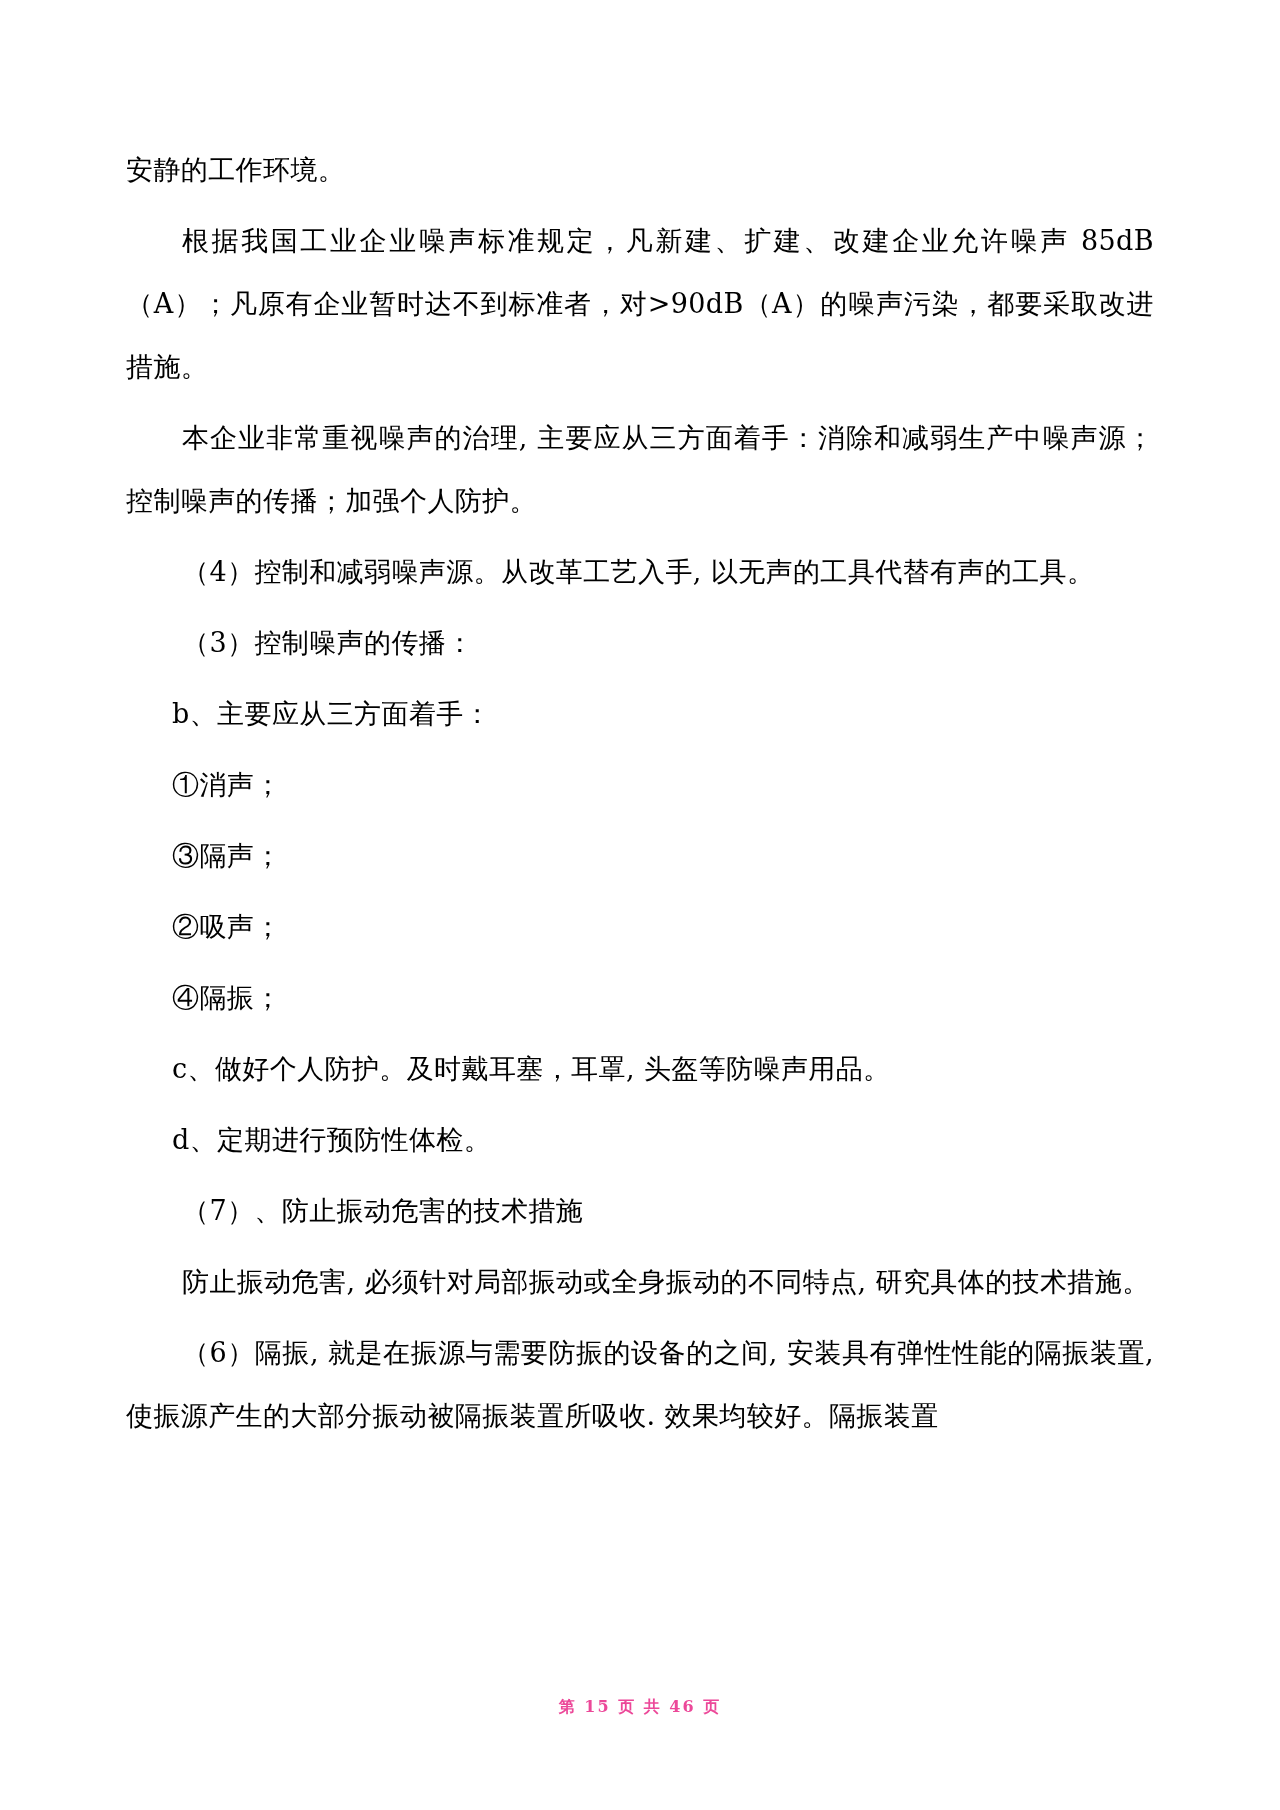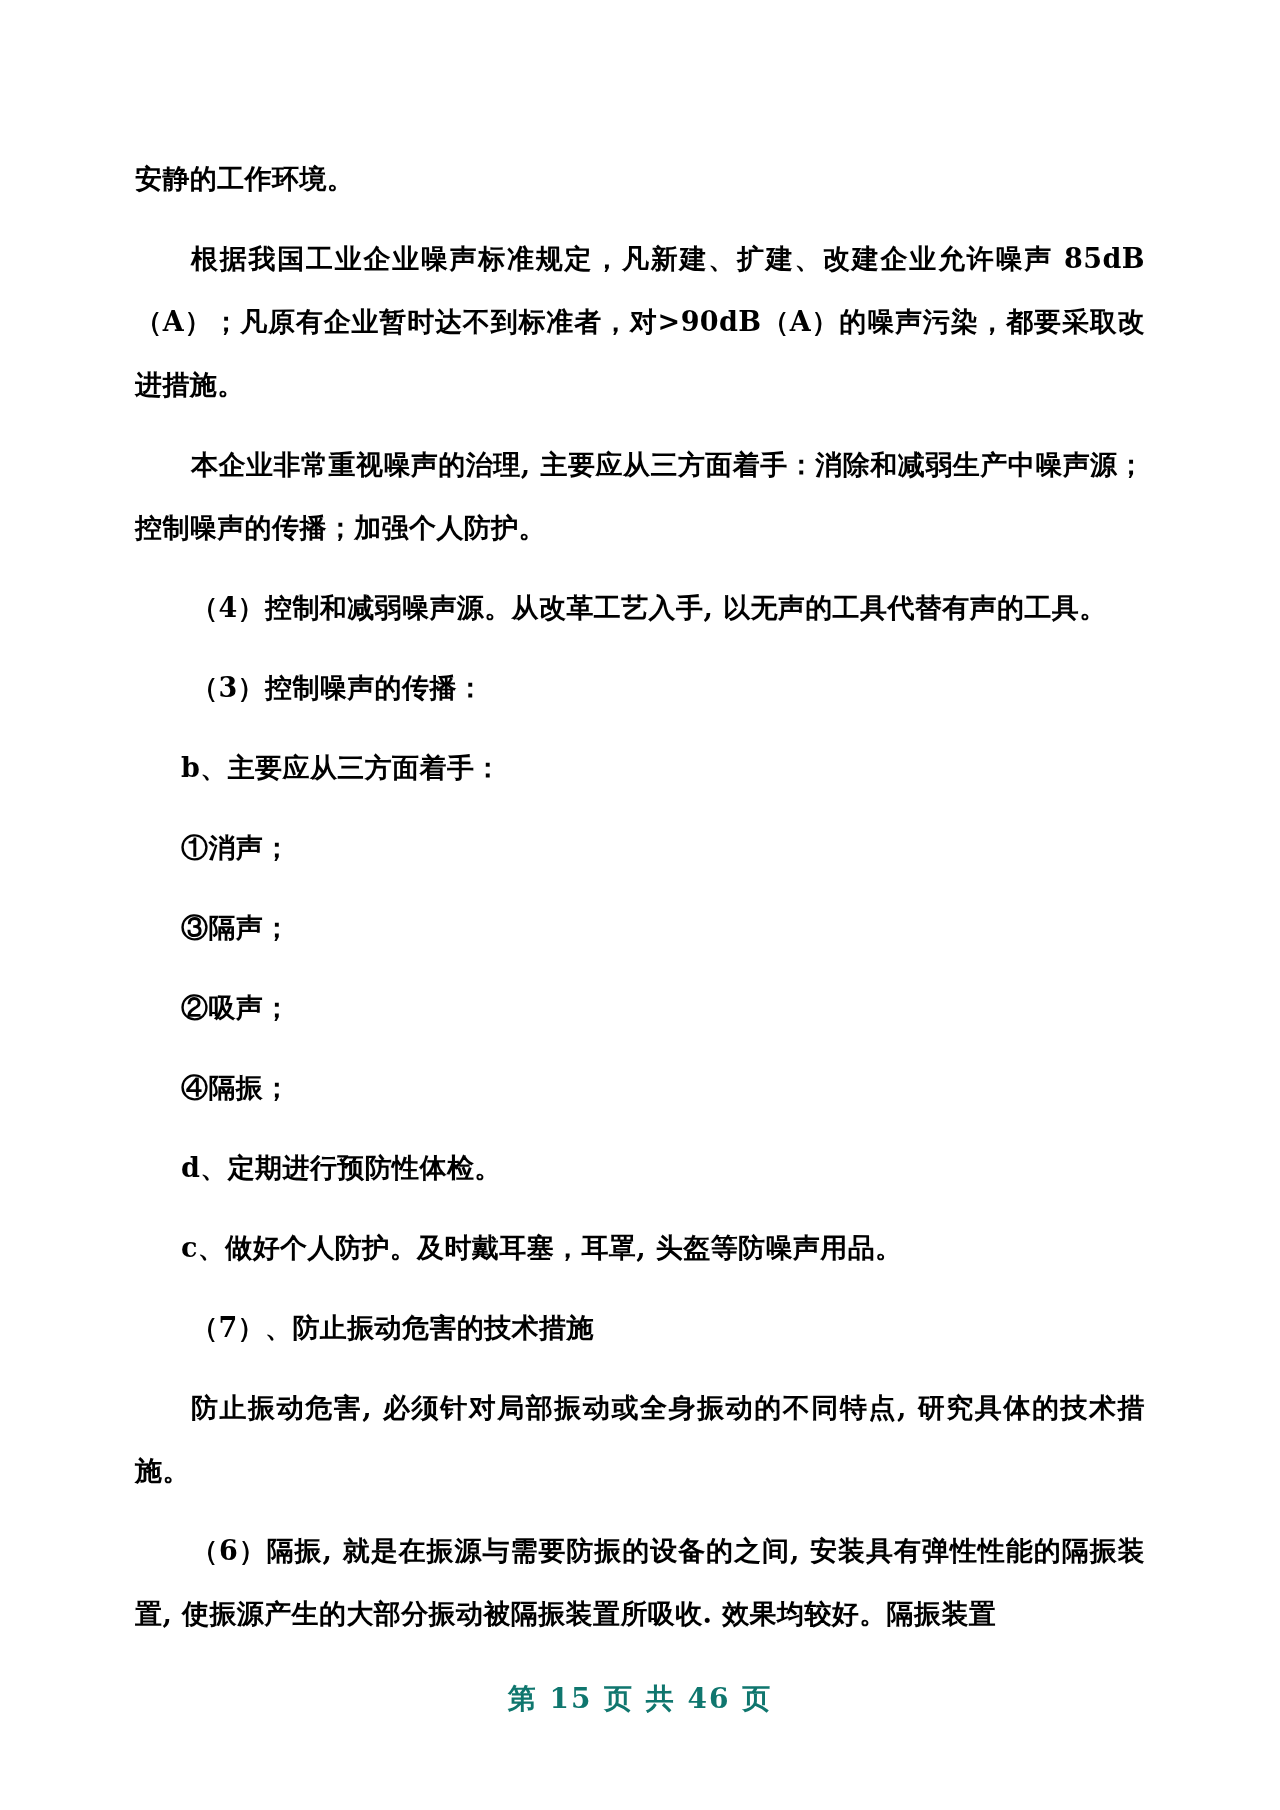--- a/index.html
+++ b/index.html
@@ -26,58 +26,57 @@
     padding: 130px 118px 0 118px;
   }
   .doc-body {
     font-size: 27px;
     line-height: 63px;
     letter-spacing: 0.4px;
     text-align: justify;
     text-justify: inter-ideograph;
   }
   .para {
-    margin: 17px;
+    margin: 8px;
     white-space: pre-wrap;
-    font-weight: bold;
   }
   .indent {
     text-indent: 56px;
   }
   .indent-small {
     text-indent: 46px;
   }
   .footer {
     position: absolute;
     left: 0;
     right: 0;
     bottom: 92px;
     text-align: center;
     font-family: "DejaVu Serif", "Liberation Serif", serif;
-    font-size: 28px;
+    font-size: 16px;
     font-weight: bold;
     letter-spacing: 2px;
-    color: #0f766e;
+    color: #ec4899;
   }
 </style>
 </head>
 <body>
 
 <div class="page">
   <div class="doc-body">
     <p class="para">安静的工作环境。</p>
     <p class="para indent">根据我国工业企业噪声标准规定，凡新建、扩建、改建企业允许噪声 85dB（A）；凡原有企业暂时达不到标准者，对&gt;90dB（A）的噪声污染，都要采取改进措施。</p>
     <p class="para indent">本企业非常重视噪声的治理, 主要应从三方面着手：消除和减弱生产中噪声源；控制噪声的传播；加强个人防护。</p>
     <p class="para indent">（4）控制和减弱噪声源。从改革工艺入手, 以无声的工具代替有声的工具。</p>
     <p class="para indent">（3）控制噪声的传播：</p>
     <p class="para indent-small">b、主要应从三方面着手：</p>
     <p class="para indent-small">①消声；</p>
     <p class="para indent-small">③隔声；</p>
     <p class="para indent-small">②吸声；</p>
     <p class="para indent-small">④隔振；</p>
+    <p class="para indent-small">c、做好个人防护。及时戴耳塞，耳罩, 头盔等防噪声用品。</p>
     <p class="para indent-small">d、定期进行预防性体检。</p>
-    <p class="para indent-small">c、做好个人防护。及时戴耳塞，耳罩, 头盔等防噪声用品。</p>
     <p class="para indent">（7）、防止振动危害的技术措施</p>
     <p class="para indent">防止振动危害, 必须针对局部振动或全身振动的不同特点, 研究具体的技术措施。</p>
     <p class="para indent">（6）隔振, 就是在振源与需要防振的设备的之间, 安装具有弹性性能的隔振装置, 使振源产生的大部分振动被隔振装置所吸收. 效果均较好。隔振装置</p>
   </div>
   <div class="footer">第 15 页 共 46 页</div>
 </div>
 
 </body></html>

